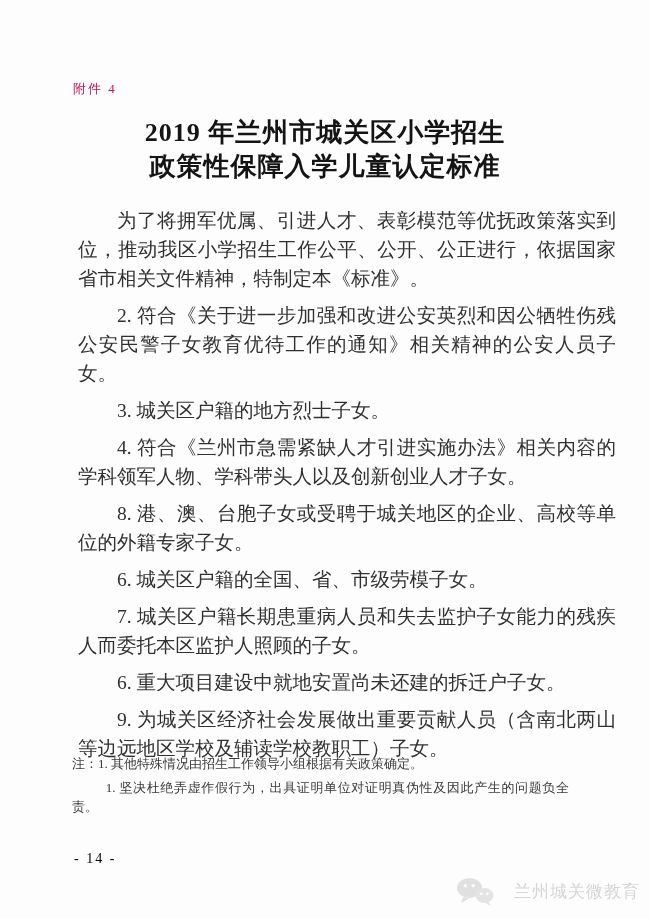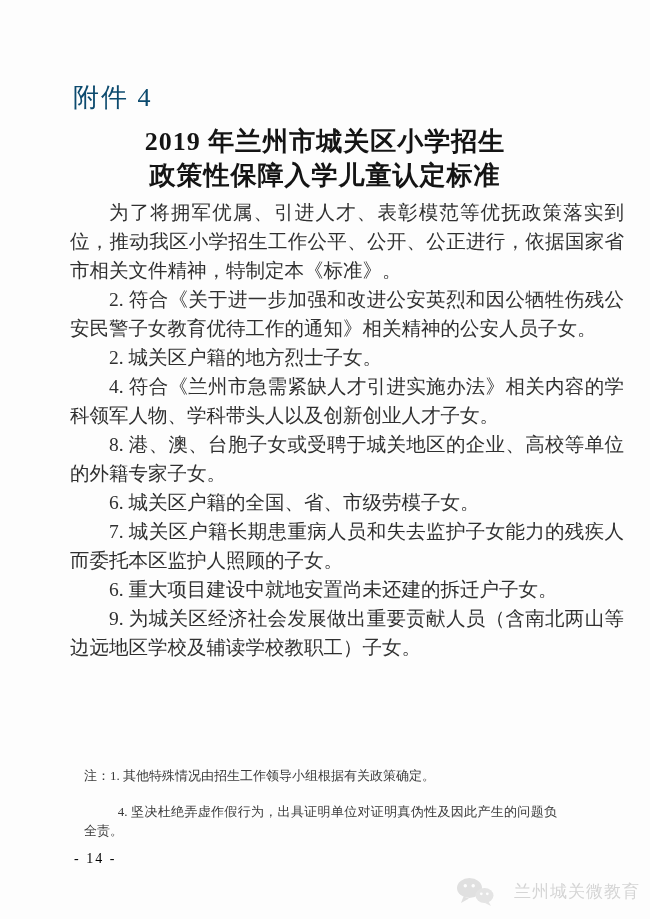--- a/index.html
+++ b/index.html
@@ -6,42 +6,42 @@
   .page {
     position:relative;
     width:650px; height:919px;
     background:#fdfdfd;
     font-family:"Liberation Serif","DejaVu Serif",serif;
     color:#323232;
     overflow:hidden;
   }
   .attachment {
     position:absolute; left:73px; top:80px;
-    font-size:26px; color:#0c4a6e; letter-spacing:2px;
+    font-size:13px; color:#be185d; letter-spacing:2px;
   }
   .title {
     position:absolute; left:0; right:0; top:109px;
-    margin:16px; text-align:center;
+    margin:7px; text-align:center;
     font-size:26px; line-height:34px; font-weight:bold;
     color:#141414; letter-spacing:1px;
   }
   .title-line { display:block; }
   .doc-body {
     position:absolute; left:70px; right:26px; top:198px;
     font-size:19.5px; line-height:29px;
     text-align:justify; text-justify:inter-ideograph;
     color:#303030;
   }
-  .para { margin:0; text-indent:2em; }
+  .para { margin:8px; text-indent:2em; }
   .notes {
     position:absolute; left:68px; top:750px; width:505px;
     font-size:13px; line-height:19.5px;
     text-align:justify; color:#3a3a3a;
   }
-  .note { margin:16px; }
+  .note { margin:4px; }
   .note.indent { text-indent:2.6em; }
   .pageno {
     position:absolute; left:74px; top:851px;
     font-size:14px; color:#000000; letter-spacing:2px;
   }
   .watermark {
     position:absolute; right:10px; top:876px;
     display:flex; align-items:center; gap:19px;
     font-family:"Liberation Sans","DejaVu Sans",sans-serif;
     font-size:17px; color:#d5d5d5; letter-spacing:1px;
@@ -57,32 +57,32 @@
   <div class="attachment">附件 4</div>
 
   <h1 class="title">
     <span class="title-line">2019 年兰州市城关区小学招生</span>
     <span class="title-line">政策性保障入学儿童认定标准</span>
   </h1>
 
   <div class="doc-body">
     <p class="para">为了将拥军优属、引进人才、表彰模范等优抚政策落实到位，推动我区小学招生工作公平、公开、公正进行，依据国家省市相关文件精神，特制定本《标准》。</p>
     <p class="para">2. 符合《关于进一步加强和改进公安英烈和因公牺牲伤残公安民警子女教育优待工作的通知》相关精神的公安人员子女。</p>
-    <p class="para">2. 城关区户籍的地方烈士子女。</p>
+    <p class="para">3. 城关区户籍的地方烈士子女。</p>
     <p class="para">4. 符合《兰州市急需紧缺人才引进实施办法》相关内容的学科领军人物、学科带头人以及创新创业人才子女。</p>
     <p class="para">8. 港、澳、台胞子女或受聘于城关地区的企业、高校等单位的外籍专家子女。</p>
     <p class="para">6. 城关区户籍的全国、省、市级劳模子女。</p>
     <p class="para">7. 城关区户籍长期患重病人员和失去监护子女能力的残疾人而委托本区监护人照顾的子女。</p>
     <p class="para">6. 重大项目建设中就地安置尚未还建的拆迁户子女。</p>
     <p class="para">9. 为城关区经济社会发展做出重要贡献人员（含南北两山等边远地区学校及辅读学校教职工）子女。</p>
   </div>
 
   <div class="notes">
     <p class="note"><span>注：</span><span>1. 其他特殊情况由招生工作领导小组根据有关政策确定。</span></p>
-    <p class="note indent">4. 坚决杜绝弄虚作假行为，出具证明单位对证明真伪性及因此产生的问题负全责。</p>
+    <p class="note indent">1. 坚决杜绝弄虚作假行为，出具证明单位对证明真伪性及因此产生的问题负全责。</p>
   </div>
 
   <div class="pageno">- 14 -</div>
 
   <div class="watermark">
     <svg class="wm-icon" width="40" height="31" viewBox="0 0 40 31" aria-hidden="true">
       <ellipse cx="14.5" cy="12" rx="12.5" ry="10" fill="#e0e0e0"></ellipse>
       <path d="M8.5 20.5 L6 27 L14 22.5 Z" fill="#e0e0e0"></path>
       <circle cx="10.3" cy="9.8" r="1.7" fill="#fdfdfd"></circle>
       <circle cx="18.2" cy="9.8" r="1.7" fill="#fdfdfd"></circle>

